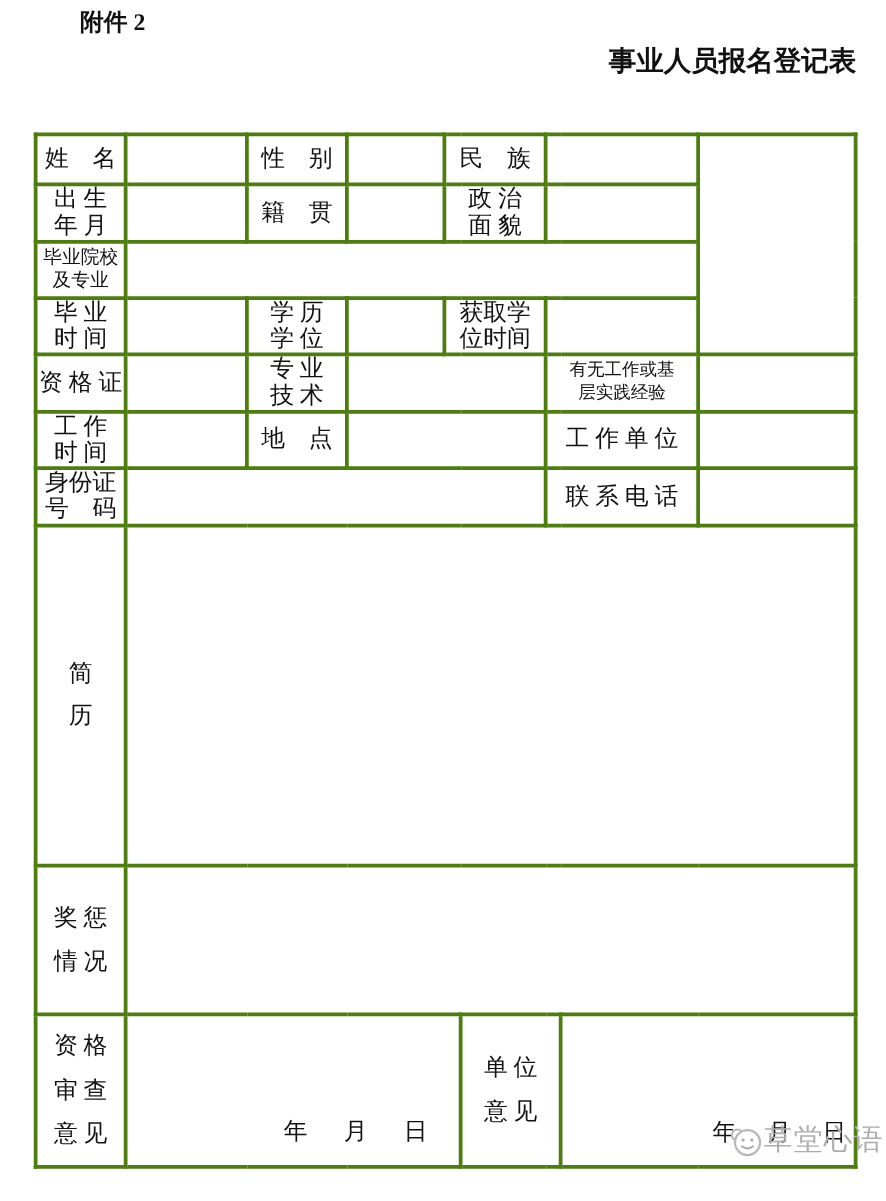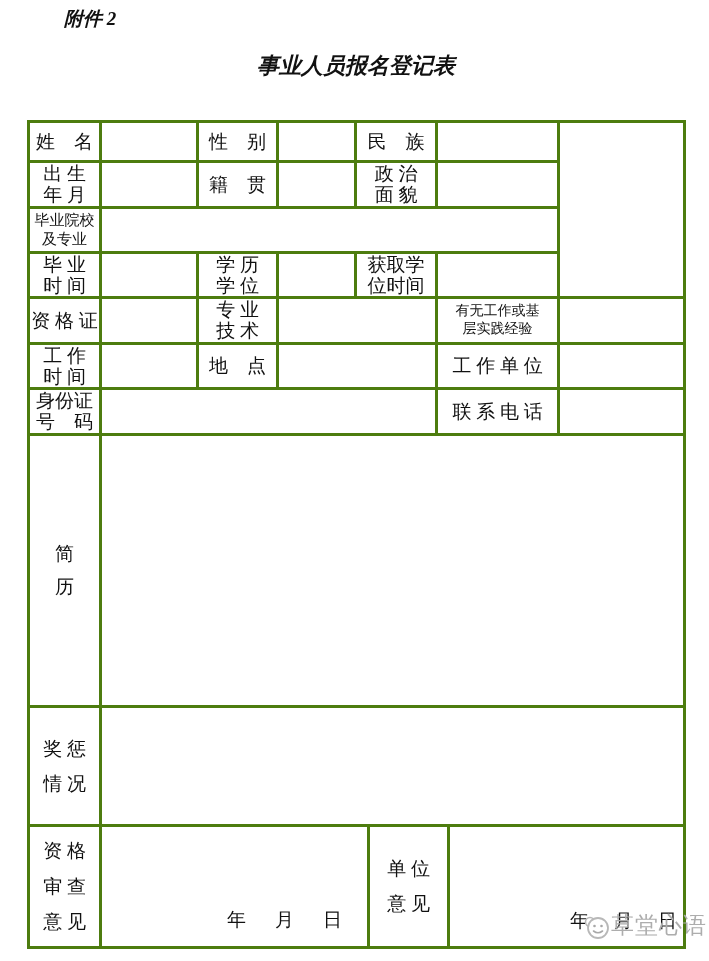--- a/index.html
+++ b/index.html
@@ -5,35 +5,35 @@
   * { box-sizing: border-box; }
   html,body { margin:0; padding:0; }
   body {
     width:709px; height:961px;
     background:#ffffff;
     color:#111;
     font-family:"Liberation Serif","DejaVu Serif",serif;
     position:relative;
     overflow:hidden;
   }
-  .header { height:120px; padding-top:8px;font-style:italic; }
+  .header { height:106px; padding-top:8px; }
   .attachment {
     margin-left:64px;
     font-size:19px;
     font-weight:bold;
     line-height:1.2;
   }
   .title-line1, .title-line2 {
     width:658px; margin-left:27px;
     text-align:center;
     font-size:22px;
     font-weight:bold;
   }
   .title-line1 { margin-top:7px; }
-  .title-line2 { margin-top:20px; }
+  .title-line2 { margin-top:3px;text-align:right; }
 
   table.form {
     border-collapse:collapse;
     table-layout:fixed;
     margin-left:27px;
     width:658px;
     border:2px solid #000;
   }
   td {
     border:3px solid #4d7c0f;

